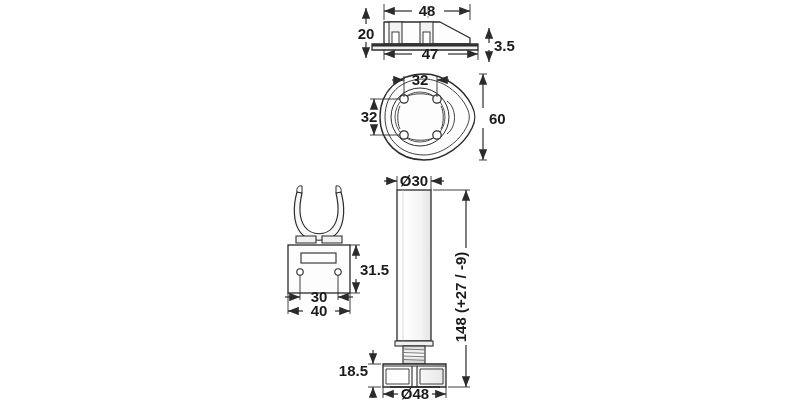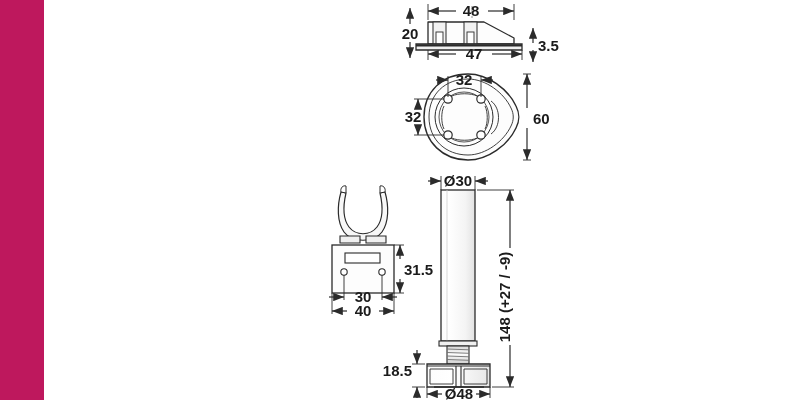--- a/index.html
+++ b/index.html
@@ -12,21 +12,20 @@
     width: 800px;
     height: 400px;
     overflow: hidden;
     font-family: "Liberation Sans", sans-serif;
   }
   #drawing-root {
     position: relative;
     width: 732px;
     height: 400px;
     background: #be185d;
-    padding-left: 44px;
   }
   svg#cad {
     display: block;
     width: 800px;
     height: 400px;
   }
   .dimtext {
     font-family: "Liberation Sans", sans-serif;
     font-size: 15px;
     font-weight: bold;

